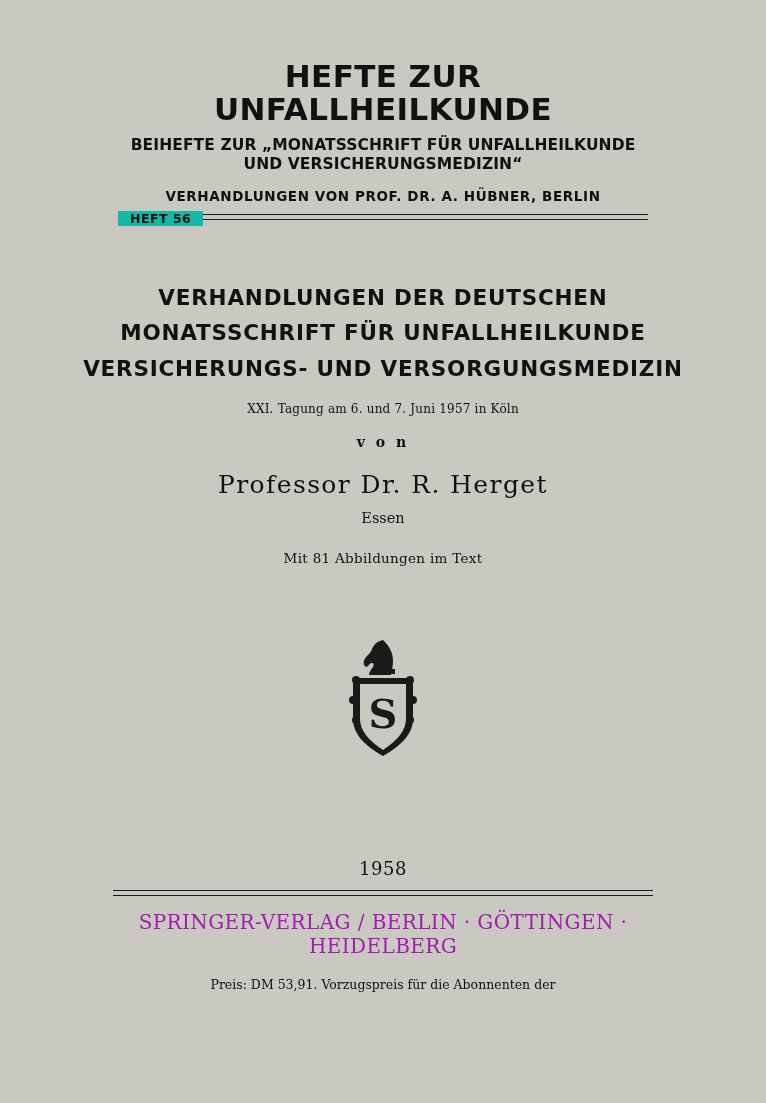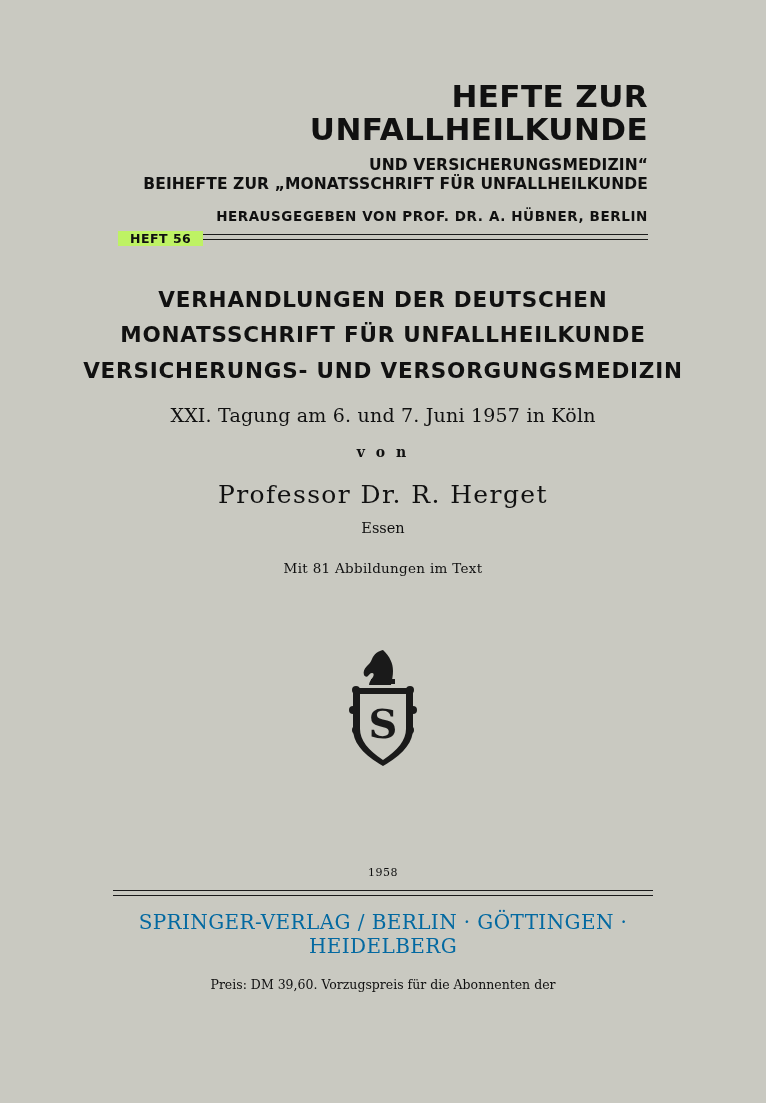--- a/index.html
+++ b/index.html
@@ -23,22 +23,22 @@
     top: 0;
     bottom: 0;
     display: flex;
     flex-direction: column;
     align-items: center;
   }
 
   
   .masthead {
     width: 530px;
-    margin-top: 80px;
-    text-align: right;
+    margin-top: 60px;
+    text-align: center;
   }
   .series-title {
     font-family: "DejaVu Sans", sans-serif;
     font-weight: bold;
     font-size: 31px;
     letter-spacing: 0.4px;
     line-height: 1.05;
     color: #111;
   }
   .series-sub {
@@ -68,46 +68,46 @@
     width: 100%;
   }
   .issue-row {
     position: relative;
     height: 0;
   }
   .issue-no {
     position: relative;
     top: -11px;
     display: inline-block;
-    background: #bef264;
+    background: #14b8a6;
     padding: 0 12px;
     font-family: "DejaVu Sans", sans-serif;
     font-weight: bold;
     font-size: 12.5px;
     letter-spacing: 0.5px;
   }
 
   
   .main-title {
-    margin-top: 42px;
+    margin-top: 60px;
     text-align: center;
     width: 600px;
   }
   .main-title .line {
     font-family: "DejaVu Sans", sans-serif;
     font-weight: bold;
     font-size: 21.5px;
     letter-spacing: 0.8px;
     line-height: 1.65;
     color: #111;
   }
   .meeting {
     margin-top: 16px;
     font-family: "DejaVu Serif", serif;
-    font-size: 19px;
+    font-size: 12px;
     letter-spacing: 0.2px;
     text-align: center;
   }
   .commission {
     margin-top: 30px;
     font-family: "DejaVu Serif", serif;
     font-size: 15px;
     text-align: center;
   }
   .von {
@@ -154,57 +154,57 @@
   .footer {
     position: absolute;
     left: 50%;
     transform: translateX(-50%);
     bottom: 108px;
     width: 540px;
     text-align: center;
   }
   .year {
     font-family: "DejaVu Serif", serif;
-    font-size: 11px;
+    font-size: 18px;
     letter-spacing: 0.5px;
   }
   .rule-double-2 {
     margin-top: 11px;
     height: 4px;
     border-top: 1.6px solid #1a1a1a;
     border-bottom: 1.6px solid #1a1a1a;
     width: 100%;
   }
   .publisher {
     margin-top: 14px;
     font-family: "DejaVu Serif", serif;
     font-size: 20px;
     letter-spacing: 0.4px;
-    color: #0369a1;
+    color: #a21caf;
   }
   .price {
     margin-top: 18px;
     font-family: "DejaVu Serif", serif;
     font-size: 12.5px;
     line-height: 1.5;
   }
 </style>
 </head>
 <body>
 
 <div class="page">
   <div class="inner">
 
     <div class="masthead">
       <div class="series-title">HEFTE ZUR UNFALLHEILKUNDE</div>
       <div class="series-sub">
+        <div>BEIHEFTE ZUR „MONATSSCHRIFT FÜR UNFALLHEILKUNDE</div>
         <div>UND VERSICHERUNGSMEDIZIN“</div>
-        <div>BEIHEFTE ZUR „MONATSSCHRIFT FÜR UNFALLHEILKUNDE</div>
       </div>
-      <div class="series-editor">HERAUSGEGEBEN VON PROF. DR. A. HÜBNER, BERLIN</div>
+      <div class="series-editor">VERHANDLUNGEN VON PROF. DR. A. HÜBNER, BERLIN</div>
     </div>
 
     <div class="rule-group">
       <div class="rule-double"></div>
       <div class="issue-row">
         <span class="issue-no">HEFT 56</span>
       </div>
     </div>
 
     <div class="main-title">
@@ -241,16 +241,16 @@
       </svg>
     </div>
 
   </div>
 
   <div class="footer">
     <div class="year">1958</div>
     <div class="rule-double-2"></div>
     <div class="publisher">SPRINGER-VERLAG / BERLIN · GÖTTINGEN · HEIDELBERG</div>
     <div class="price">
-      <div>Preis: DM 39,60. Vorzugspreis für die Abonnenten der</div>
+      <div>Preis: DM 53,91. Vorzugspreis für die Abonnenten der</div>
     </div>
   </div>
 </div>
 
 </body></html>

